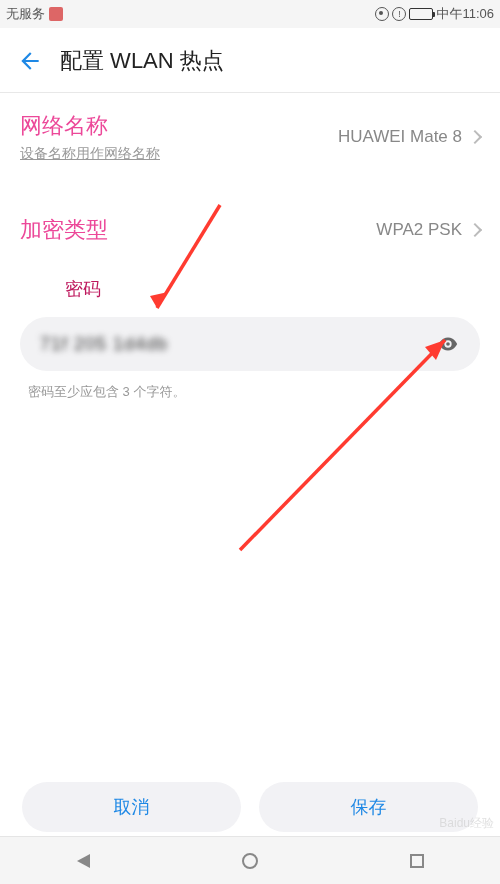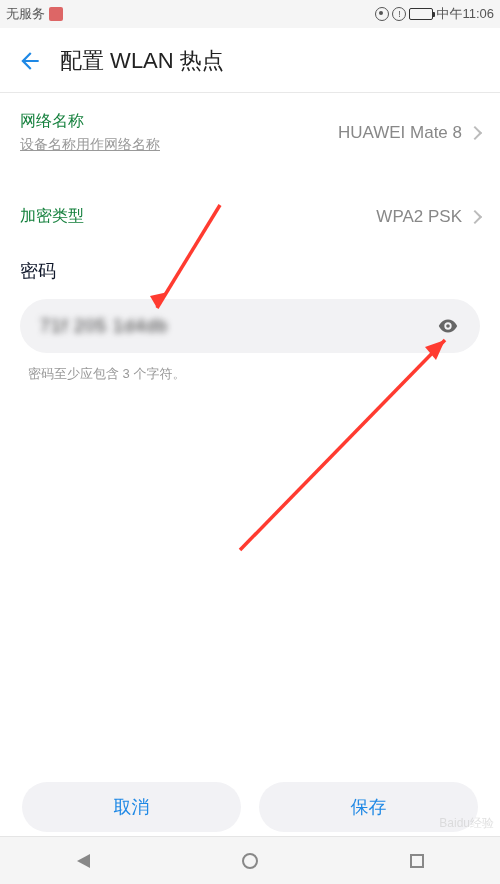--- a/index.html
+++ b/index.html
@@ -50,29 +50,29 @@
 
     .content { padding: 0 20px; }
 
     .row {
       display: flex;
       justify-content: space-between;
       align-items: center;
       padding: 18px 0;
     }
     .row-left {}
-    .row-title { font-size: 16px; color:#15803d; }
+    .row-title { font-size: 22px; color:#ec4899; }
     .row-subtitle { font-size: 14px; color:#999; margin-top:4px;text-decoration:underline;}
     .row-value { font-size: 17px; color:#888; }
     .chevron { width: 10px; height: 10px; border-top:2px solid #bbb; border-right:2px solid #bbb; transform:rotate(45deg); margin-left:8px; display:inline-block;}
     .row-right { display:flex; align-items:center;}
 
     .section-gap { height: 16px; }
 
-    .pwd-label { font-size:18px; color:#0f172a; padding: 14px 0 8px; }
+    .pwd-label { font-size:18px; color:#be185d; padding: 14px 0 8px; margin-left: 45px; }
 
     .pwd-field {
       background:#f2f2f4;
       border-radius: 30px;
       height: 54px;
       display:flex;
       align-items:center;
       padding: 0 20px;
       justify-content:space-between;
       margin-top:8px;

